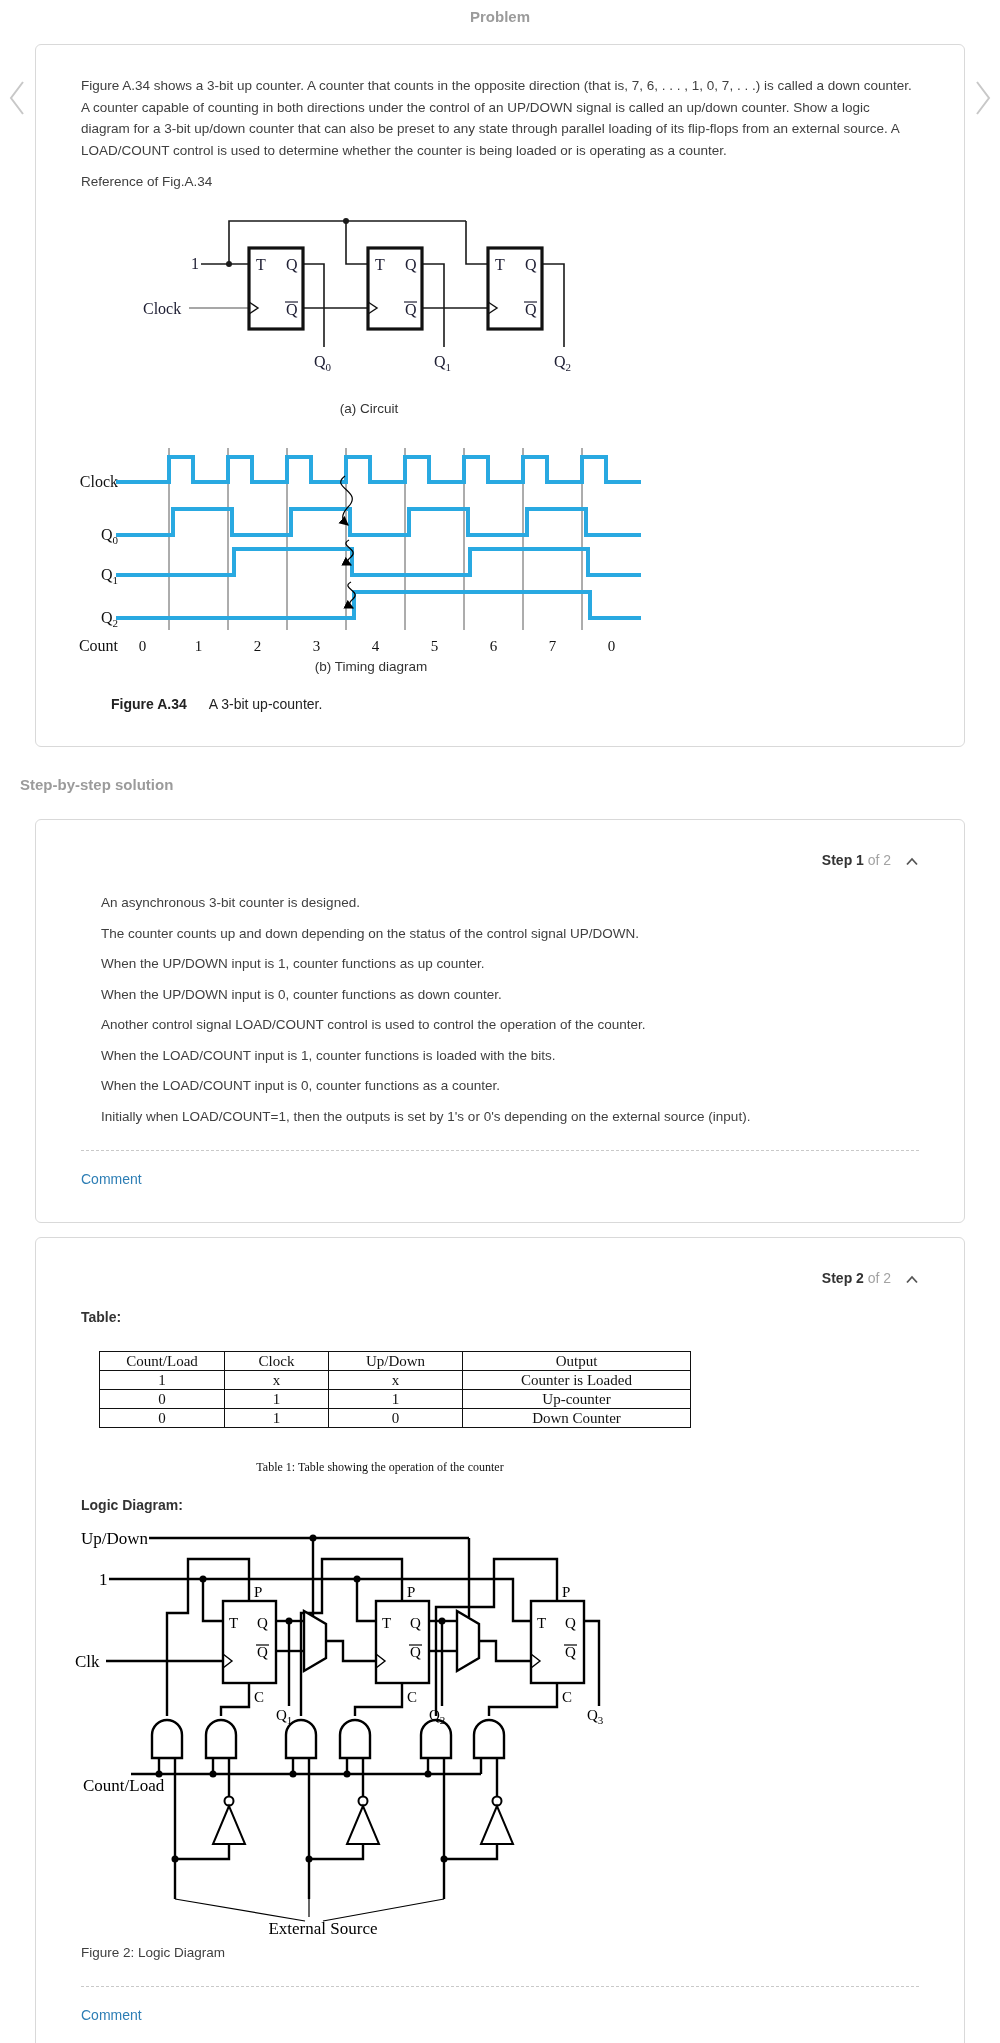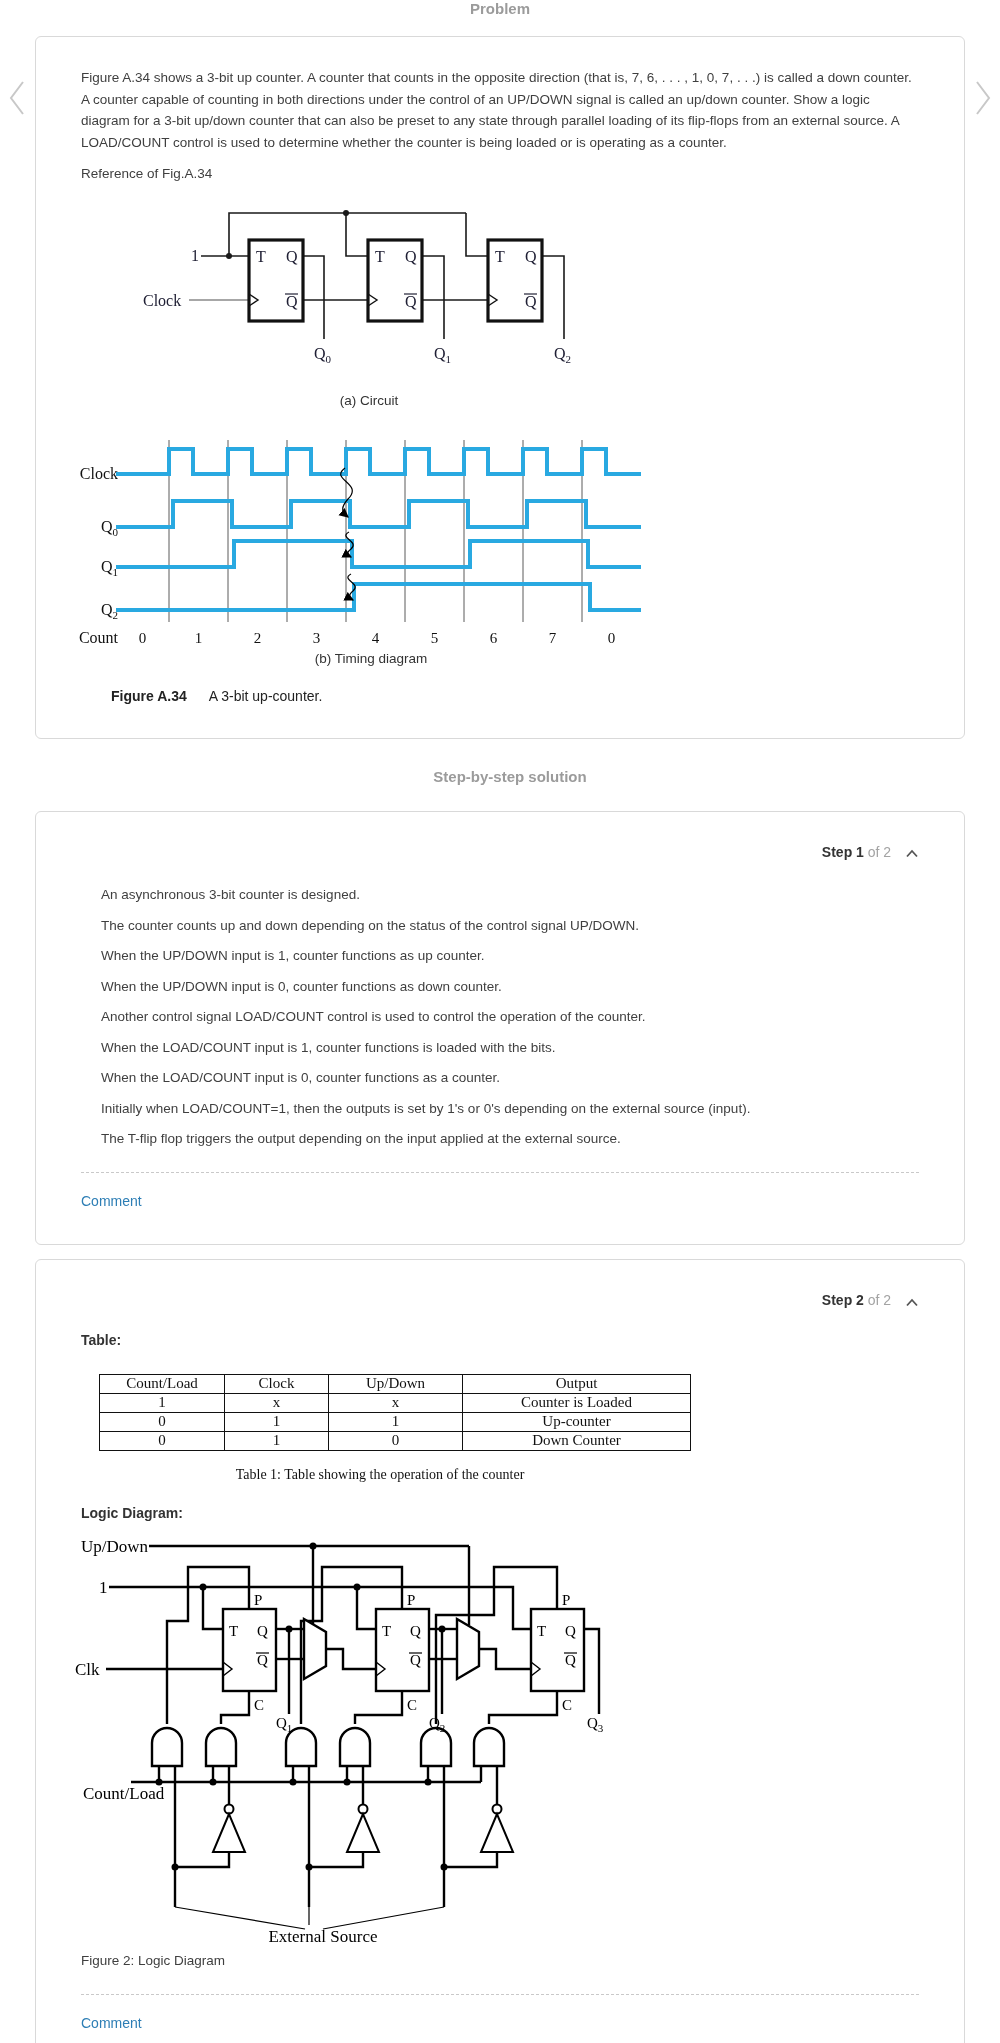--- a/index.html
+++ b/index.html
@@ -4,33 +4,34 @@
 <style>
   * { margin:0; padding:0; box-sizing:border-box; }
   html,body { background:#fff; }
   body {
     width:1000px; height:2043px; position:relative;
     font-family:"Liberation Sans","DejaVu Sans",sans-serif;
     color:#404040; overflow:hidden;
   }
   .page-title {
     text-align:center; color:#9b9b9b; font-weight:bold; font-size:15px;
+    padding-top:8px;
   }
   .nav-chevron { position:absolute; top:78px; cursor:pointer; }
   .nav-chevron.left { left:6px; }
   .nav-chevron.right { right:6px; }
   .card {
     margin:0 35px; background:#fff; border:1px solid #d9d9d9; border-radius:6px;
     padding:30px 45px 34px 45px; position:relative;
   }
   .card.problem-card { margin-top:19px; }
   .problem-text { font-size:13.5px; line-height:21.5px; color:#3f3f3f; max-width:875px; }
   .reference-line { font-size:13.5px; color:#3f3f3f; margin-top:13px; }
   .solution-title {
-    text-align:center; color:#9b9b9b; font-weight:bold; font-size:15px;
+    text-align:left; color:#9b9b9b; font-weight:bold; font-size:15px;
     margin:29px 0 26px 0;
     padding-left:20px;
   }
   .step-header { text-align:right; font-size:14px; padding-top:2px; }
   .step-header .step-num { font-weight:bold; color:#333; }
   .step-header .step-of { color:#a3a3a3; }
   .collapse-btn { display:inline-block; margin-left:10px; vertical-align:middle; cursor:pointer; }
   .step-body { margin-top:26px; }
   .step-body p { font-size:13.5px; color:#3f3f3f; margin-bottom:15.5px;margin-left:20px; }
   .divider-dashed { border-top:1px dashed #c9c9c9; margin:26px 0 0 0; }
@@ -38,22 +39,22 @@
   .step2-card { margin-top:14px; margin-bottom:14px; }
   .bold-label { font-size:14px; font-weight:bold; color:#333; margin:22px 0 0 0; }
   table.op-table {
     border-collapse:collapse; margin:26px 0 0 18px;
     font-family:"Liberation Serif","DejaVu Serif",serif; font-size:15px; color:#111;
   }
   table.op-table th, table.op-table td {
     border:1px solid #111; text-align:center; font-weight:normal; padding:0 8px; height:19px;
   }
   .table-caption {
-    font-family:"Liberation Serif","DejaVu Serif",serif; font-size:14px; color:#111;
-    width:562px; margin-left:18px; text-align:center; margin-top:16px;
+    font-family:"Liberation Serif","DejaVu Serif",serif; font-size:12px; color:#111;
+    width:562px; margin-left:18px; text-align:center; margin-top:32px;
   }
   .fig-main-caption { margin:14px 0 0 30px; font-size:14px; color:#222; }
   .fig-main-caption b { margin-right:22px; }
   .fig2-caption { font-size:13.5px; color:#3f3f3f; margin-top:6px; }
   svg text { user-select:none; }
   .circuit-svg { display:block; margin:18px 0 0 20px; }
   .timing-svg { display:block; margin:8px 0 0 -20px; }
   .logic-svg  { display:block; margin:8px 0 0 -20px; }
 </style>
 </head>
@@ -207,21 +208,20 @@
   </div>
   <div class="step-body">
     <p>An asynchronous 3-bit counter is designed.</p>
     <p>The counter counts up and down depending on the status of the control signal UP/DOWN.</p>
     <p>When the UP/DOWN input is 1, counter functions as up counter.</p>
     <p>When the UP/DOWN input is 0, counter functions as down counter.</p>
     <p>Another control signal LOAD/COUNT control is used to control the operation of the counter.</p>
     <p>When the LOAD/COUNT input is 1, counter functions is loaded with the bits.</p>
     <p>When the LOAD/COUNT input is 0, counter functions as a counter.</p>
     <p>Initially when LOAD/COUNT=1, then the outputs is set by 1's or 0's depending on the external source (input).</p>
-    <p>The T-flip flop triggers the output depending on the input applied at the external source.</p>
   </div>
   <div class="divider-dashed"></div>
   <a class="comment-link">Comment</a>
 </section>
 
 <section class="card step2-card">
   <div class="step-header">
     <span class="step-num">Step 2</span>
     <span class="step-of">of 2</span>
     <span class="collapse-btn">

